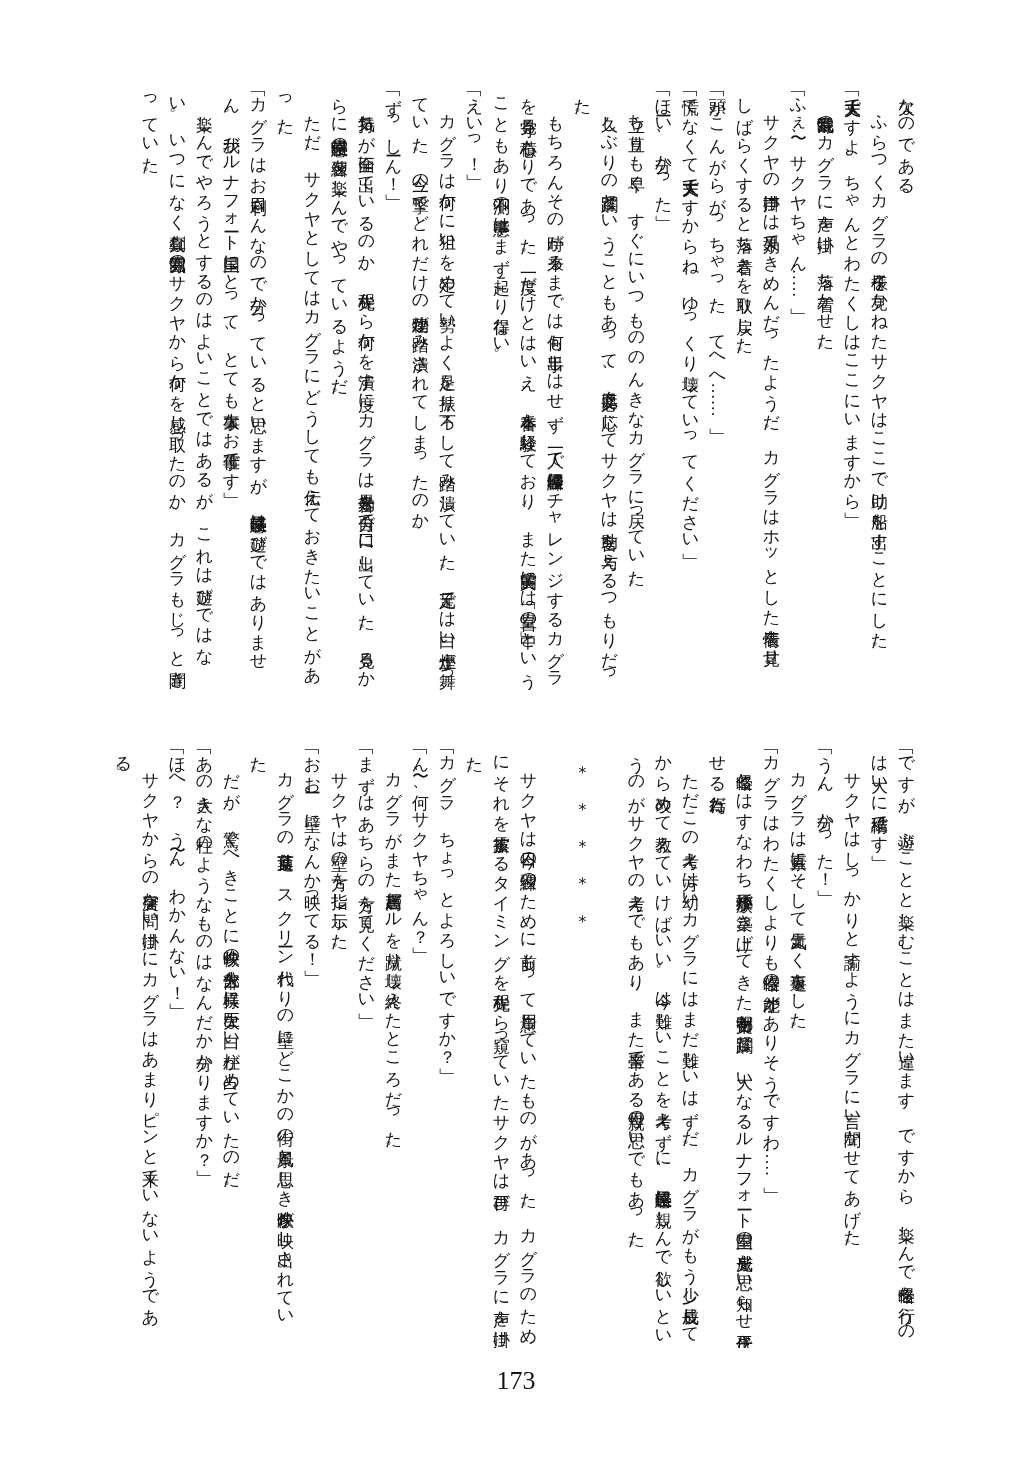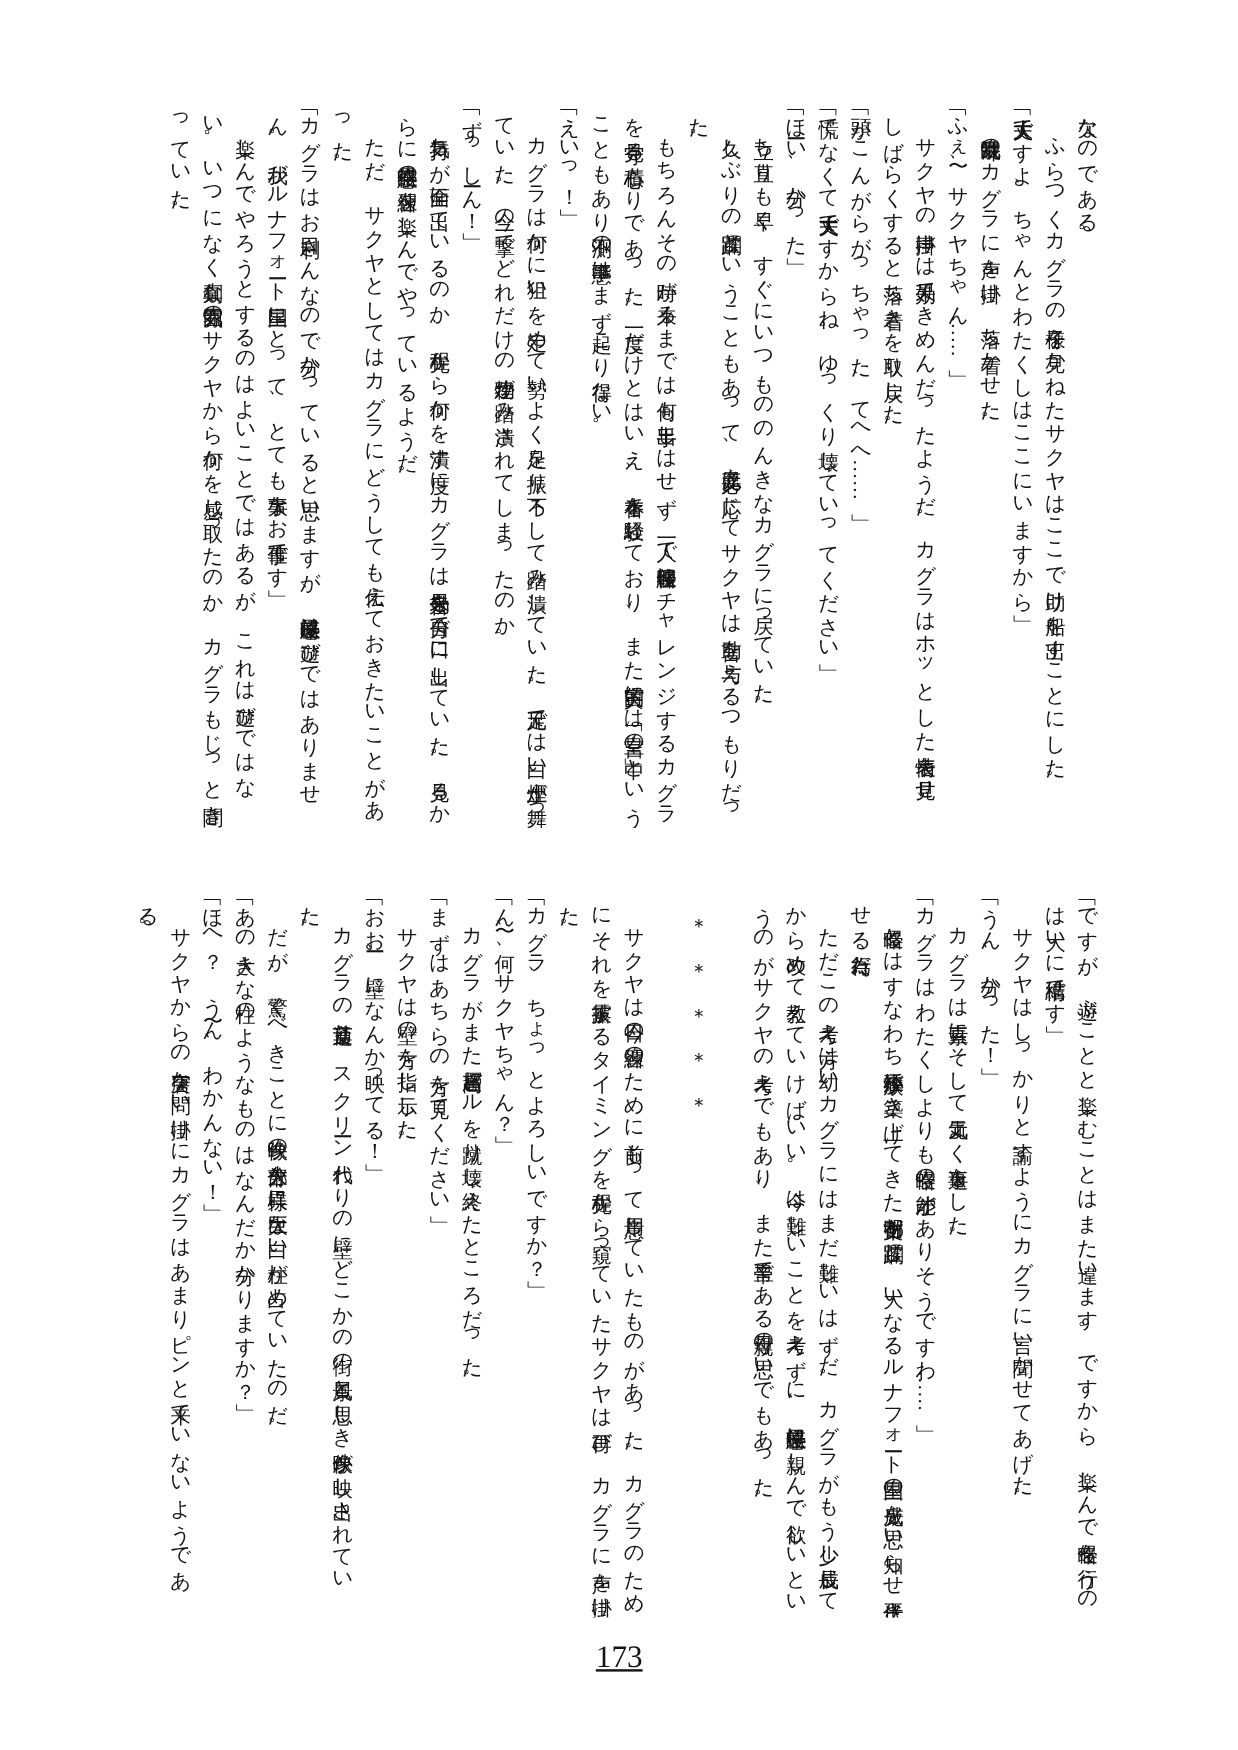--- a/index.html
+++ b/index.html
@@ -50,21 +50,20 @@
     letter-spacing: 8px;
   }
   .page-number {
     position: absolute;
     top: 1366px;
     left: 0;
     width: 100%;
     text-align: center;
     font-size: 26px;
     color: #141414;
-    text-decoration: underline;
   }
 </style>
 </head>
 <body>
 
 <div class="page">
 
   <div class="vblock" id="block-top">
     <p>欠なのである。</p>
     <p class="indent">ふらつくカグラの様子を見かねたサクヤはここで助け船を出すことにした。</p>

